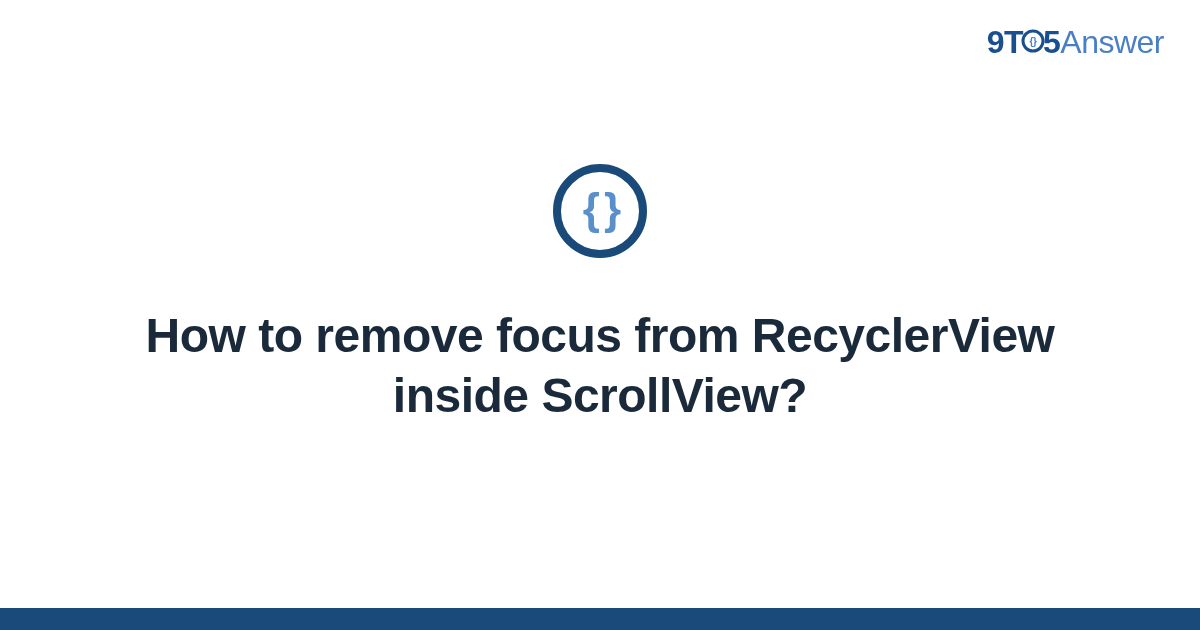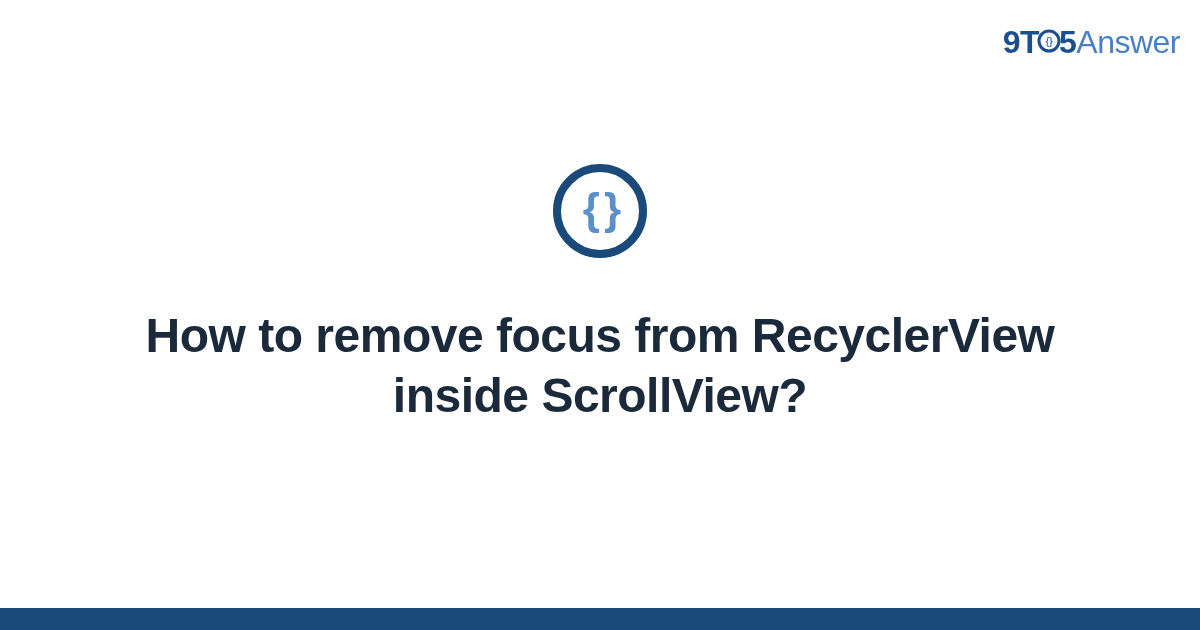--- a/index.html
+++ b/index.html
@@ -11,21 +11,21 @@
       width: 1200px;
       height: 630px;
       background: #ffffff;
       font-family: -apple-system, BlinkMacSystemFont, "Segoe UI", Helvetica, Arial, sans-serif;
       position: relative;
       overflow: hidden;
     }
     .header {
       position: absolute;
       top: 24px;
-      right: 20px;
+      right: 36px;
     }
     .brand {
       font-size: 32px;
       font-weight: 500;
       letter-spacing: -0.5px;
     }
     .brand-part1 {
       color: #1a4f8f;
       font-weight: 600;
     }

